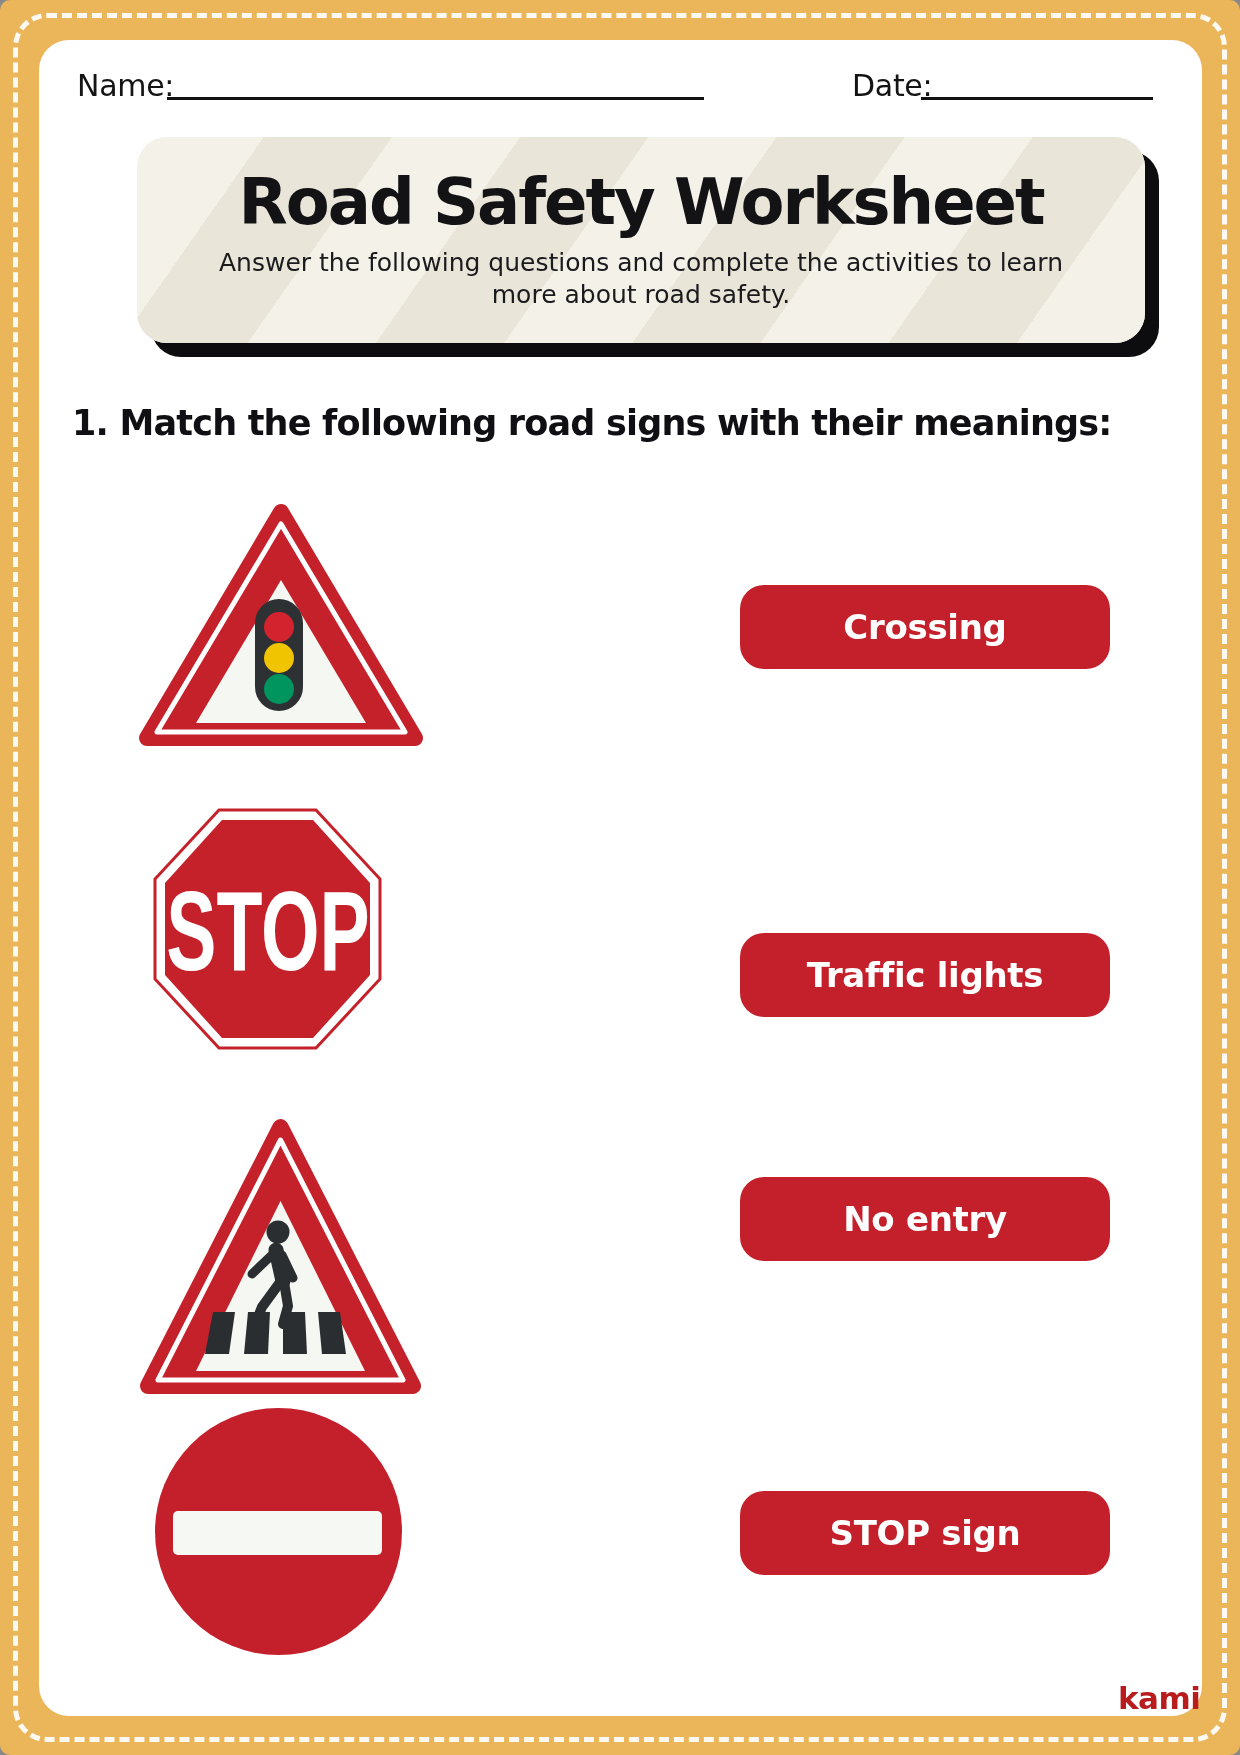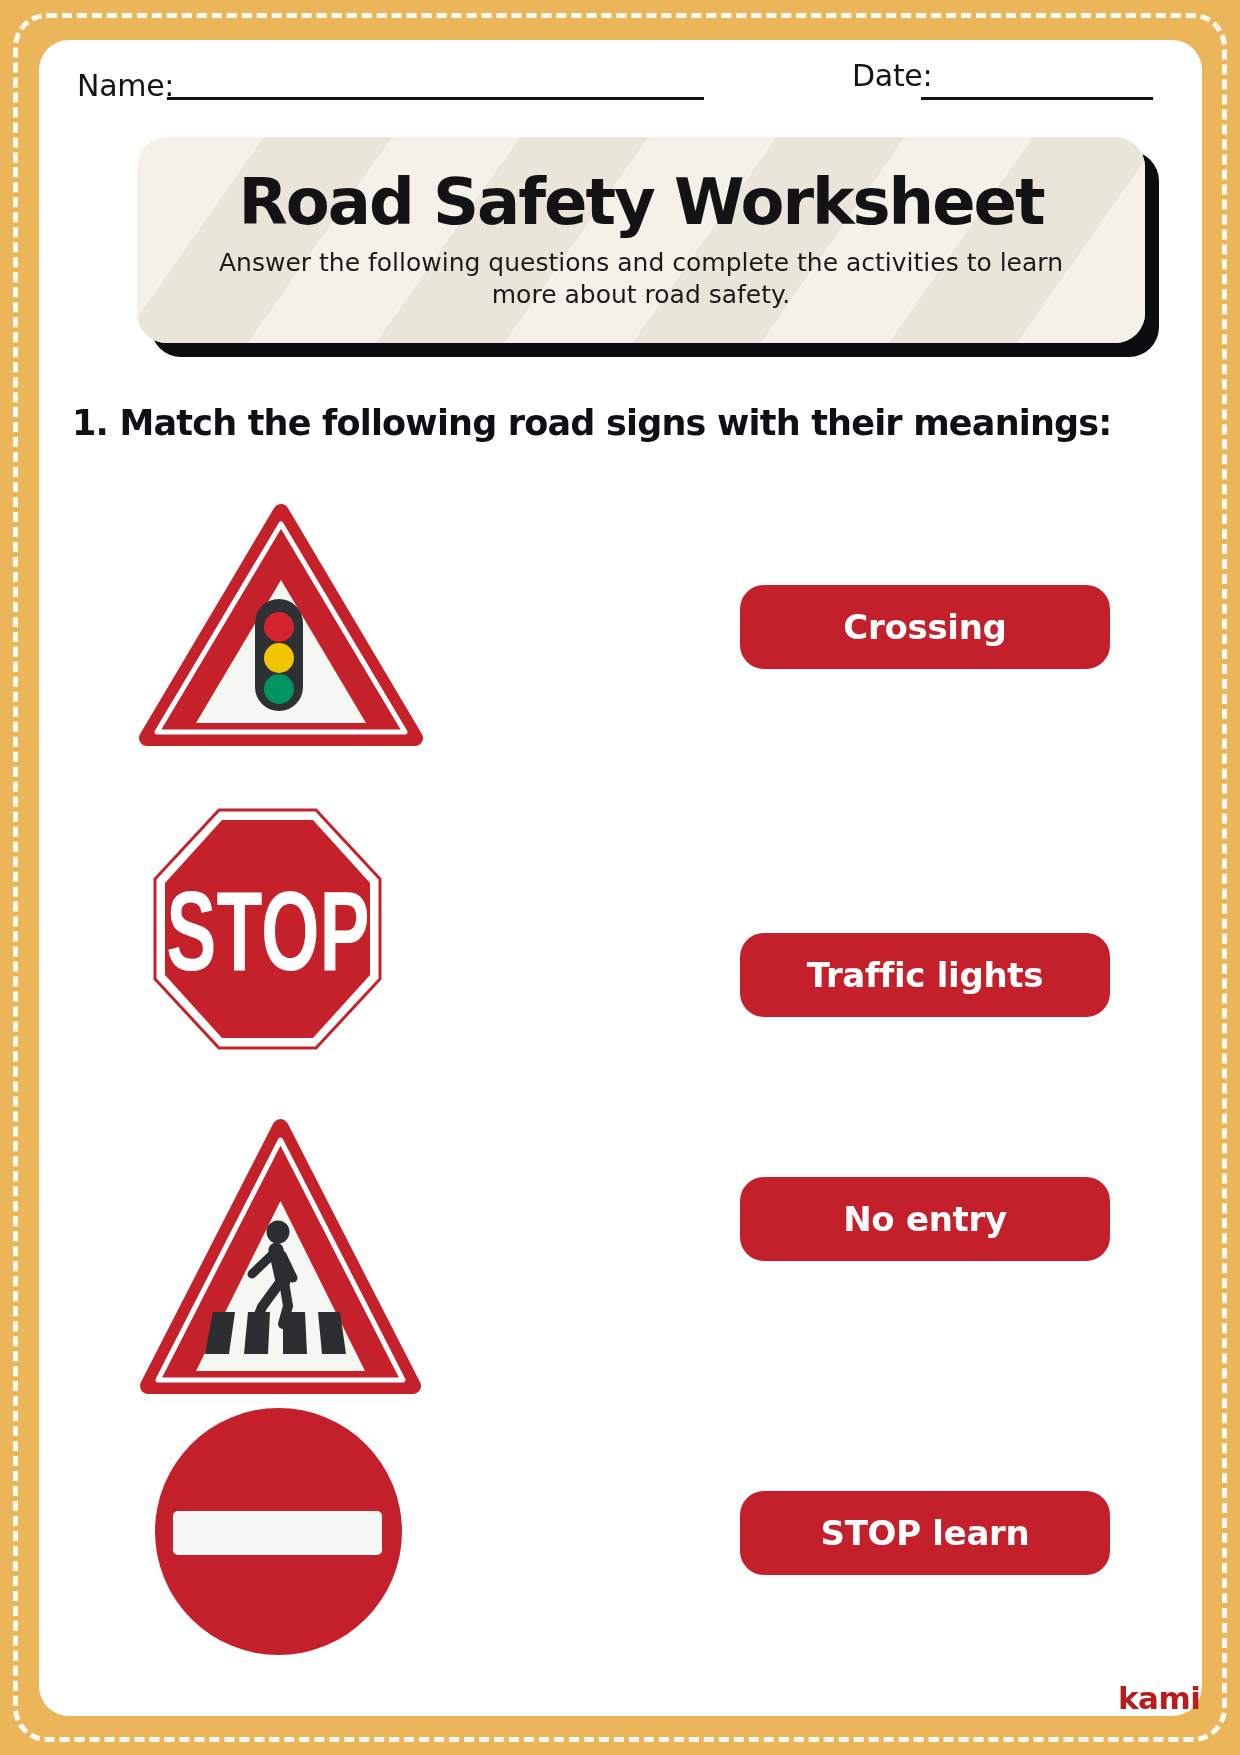--- a/index.html
+++ b/index.html
@@ -1,36 +1,37 @@
 <!DOCTYPE html>
 <html><head>
 <meta charset="utf-8">
 <style>
   html,body{margin:0;padding:0;background:#888;}
   .stage{
     position:relative;width:1240px;height:1755px;margin:0 auto;
     background:#EBB65A;overflow:hidden;
     font-family:"DejaVu Sans","Liberation Sans",sans-serif;
+    border-radius:10px;
   }
   .dashed-frame{
     position:absolute;left:13px;top:13px;right:13px;bottom:13px;
     border:5px dashed rgba(255,255,255,0.93);border-radius:34px;
     pointer-events:none;
   }
   .page{
     position:absolute;left:39px;top:40px;width:1163px;height:1676px;
     background:#FFFFFF;border-radius:30px;
   }
   
   .field-label{
     position:absolute;font-size:30px;font-weight:500;color:#141414;
     letter-spacing:-0.3px;
   }
   .name-label{left:77px;top:68px;}
-  .date-label{left:852px;top:58px;}
+  .date-label{left:852px;top:68px;}
   .rule{position:absolute;height:0;border-bottom:3px solid #121212;}
   .name-rule{left:167px;top:97px;width:537px;}
   .date-rule{left:921px;top:97px;width:232px;}
   
   .title-card{
     position:absolute;left:137px;top:137px;width:1008px;height:206px;
     border-radius:30px;
     background:repeating-linear-gradient(-55deg,#F4F1E8 0 105px,#E9E5D9 105px 210px);
     box-shadow:14px 14px 0 0 #0D0D0F;
     display:flex;flex-direction:column;align-items:center;justify-content:center;
@@ -135,16 +136,16 @@
     </g>
   </svg>
 
   <div class="no-entry">
     <div class="bar"></div>
   </div>
 
   <button class="option-btn opt-0">Crossing</button>
   <button class="option-btn opt-1">Traffic lights</button>
   <button class="option-btn opt-2">No entry</button>
-  <button class="option-btn opt-3">STOP learn</button>
+  <button class="option-btn opt-3">STOP sign</button>
 
   <div class="brand">kami</div>
 </div>
 
 </body></html>

